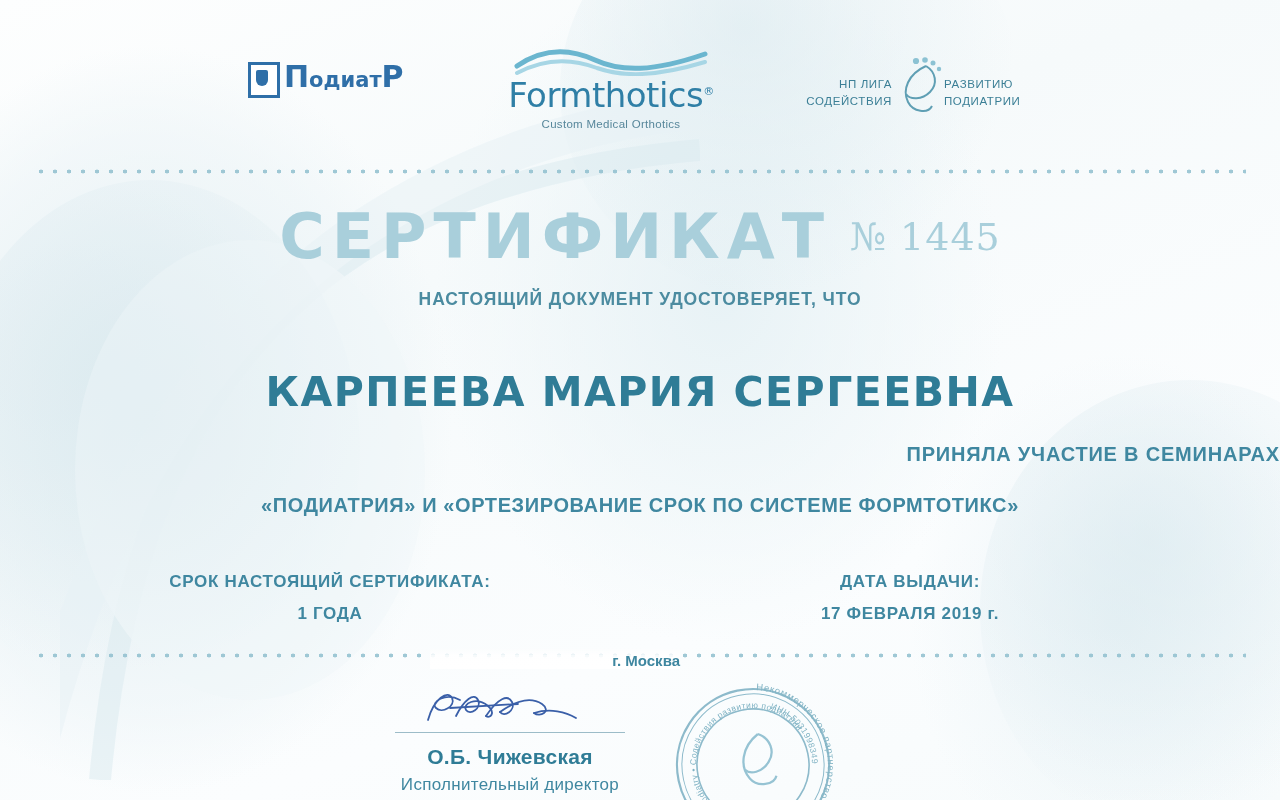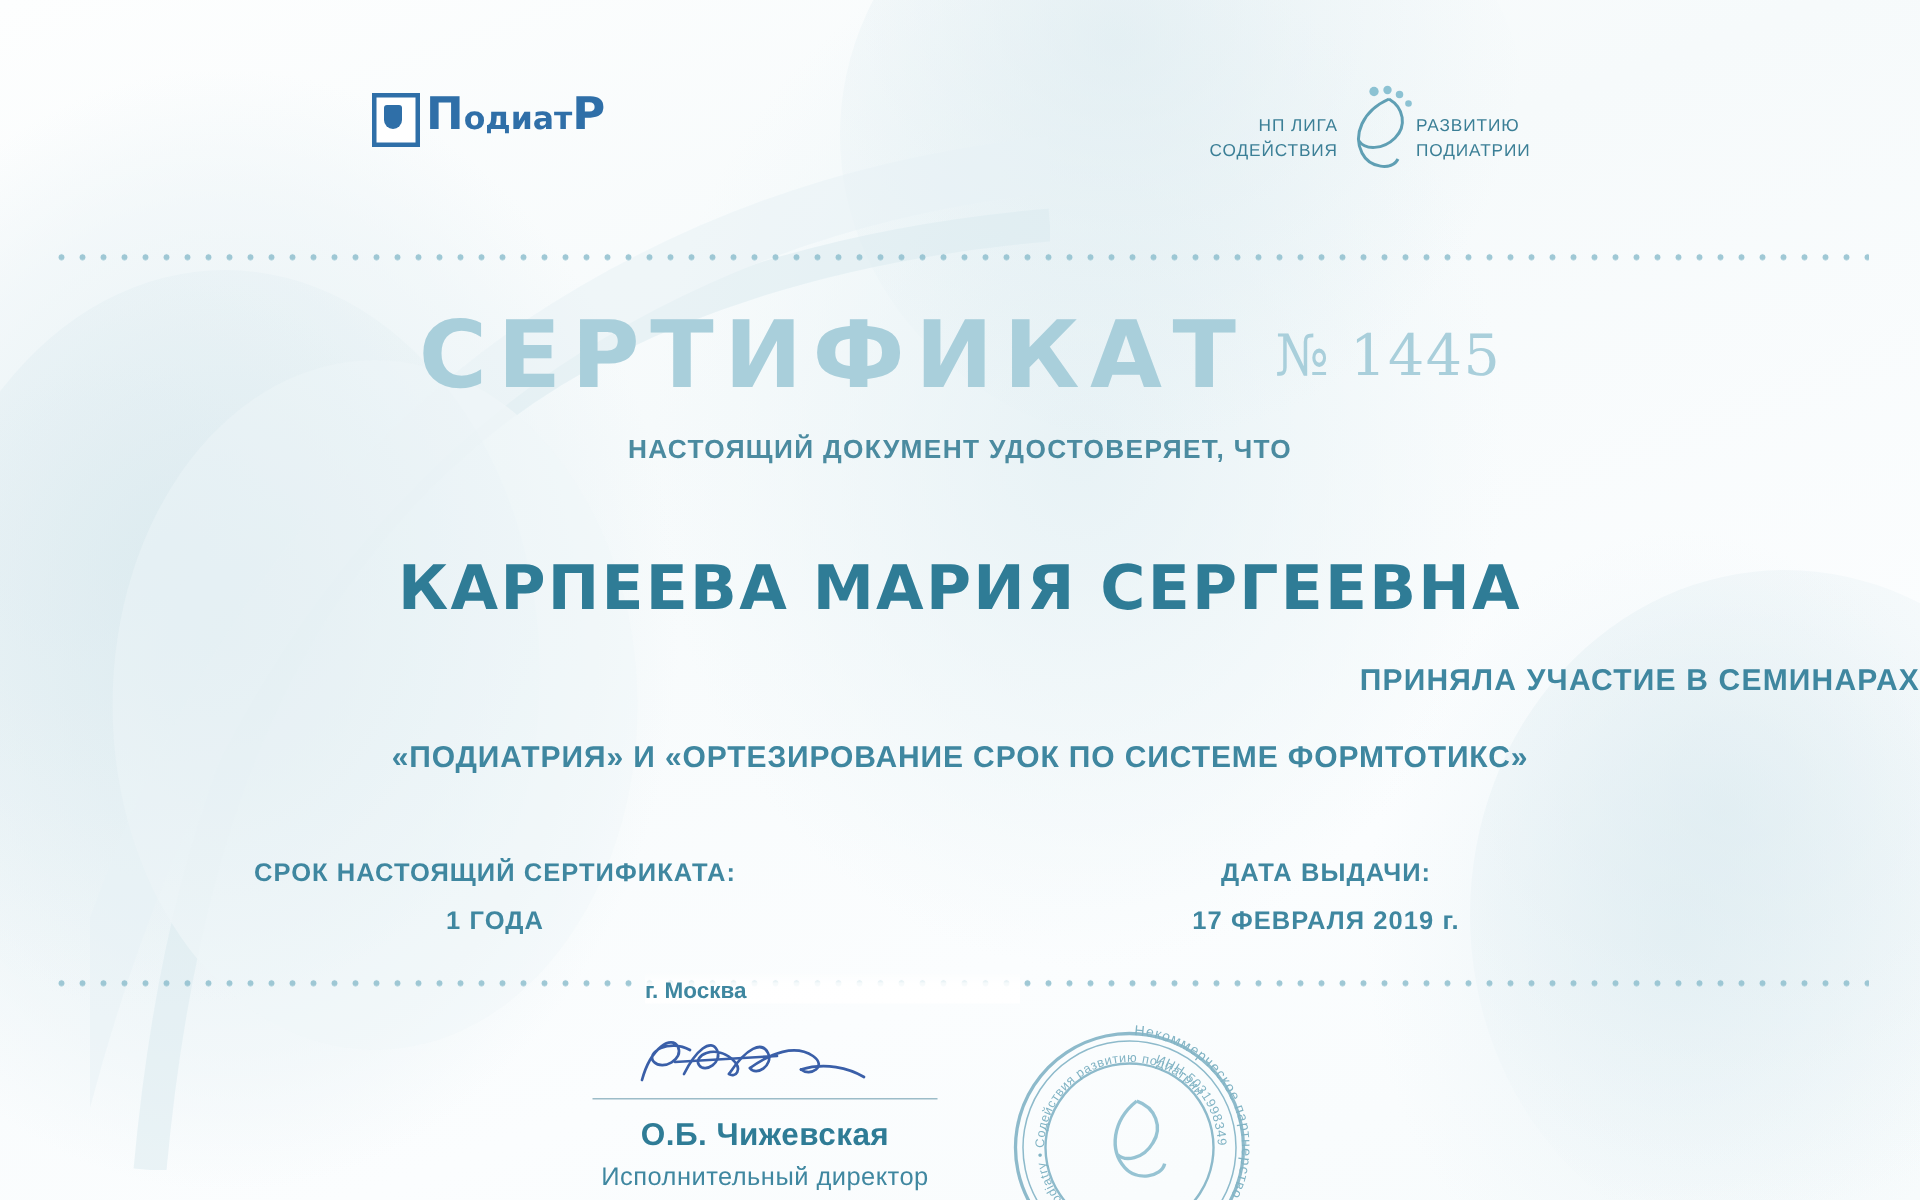--- a/index.html
+++ b/index.html
@@ -222,40 +222,41 @@
   }
 
   .meta {
     position: absolute;
     top: 572px;
     left: 0;
     width: 100%;
   }
   .meta .block { position: absolute; text-align: center; }
   .meta .block.left { left: 150px; width: 360px; }
-  .meta .block.right { left: 704px; width: 360px; }
+  .meta .block.right { left: 730px; width: 360px; }
   .meta .label {
     font-size: 17px;
     font-weight: bold;
     letter-spacing: 0.7px;
     color: #3f87a0;
   }
   .meta .value {
     margin-top: 12px;
     font-size: 17px;
     font-weight: bold;
     letter-spacing: 0.7px;
     color: #3f87a0;
   }
 
   .city {
     position: absolute;
     top: 648px;
     left: 430px;
     width: 250px;
+    text-align: right;
     font-size: 15px;
     font-weight: bold;
     color: #3f87a0;
     background: linear-gradient(to bottom, rgba(255,255,255,0) 0%, rgba(255,255,255,0.9) 35%, #fff 100%);
     padding-top: 4px;
   }
 
   .sign-area {
     position: absolute;
     top: 686px;
@@ -311,20 +312,28 @@
 
   <div class="logos">
 
     <div class="logo-podiatr">
       <div class="mark"></div>
       <div class="word">
         <span>П</span><span class="small">одиат</span><span>Р</span>
       </div>
     </div>
 
+    <div class="logo-form">
+      <svg class="wave" width="196" height="30" viewBox="0 0 196 30">
+        <path d="M4 20 C 30 2, 56 2, 82 14 C 108 26, 140 26, 192 8" fill="none" stroke="#6bb6cf" stroke-width="5" stroke-linecap="round"></path>
+        <path d="M4 27 C 32 12, 58 12, 84 22 C 110 31, 142 31, 192 16" fill="none" stroke="#a7d6e5" stroke-width="4" stroke-linecap="round"></path>
+      </svg>
+      <div class="name"><span>Formthotics</span><span class="reg">®</span></div>
+      <div class="sub">Custom Medical Orthotics</div>
+    </div>
 
     <div class="logo-liga">
       <div class="col left">
         <div>НП ЛИГА</div>
         <div>СОДЕЙСТВИЯ</div>
       </div>
       <svg class="emblem" viewBox="0 0 62 70">
         <g fill="none" stroke="#5f9fb4" stroke-width="2">
           <path d="M40 10 C 22 18, 16 34, 22 46 C 27 56, 42 58, 46 50"></path>
           <path d="M40 10 C 50 16, 52 28, 44 36 C 36 44, 24 44, 20 38"></path>

